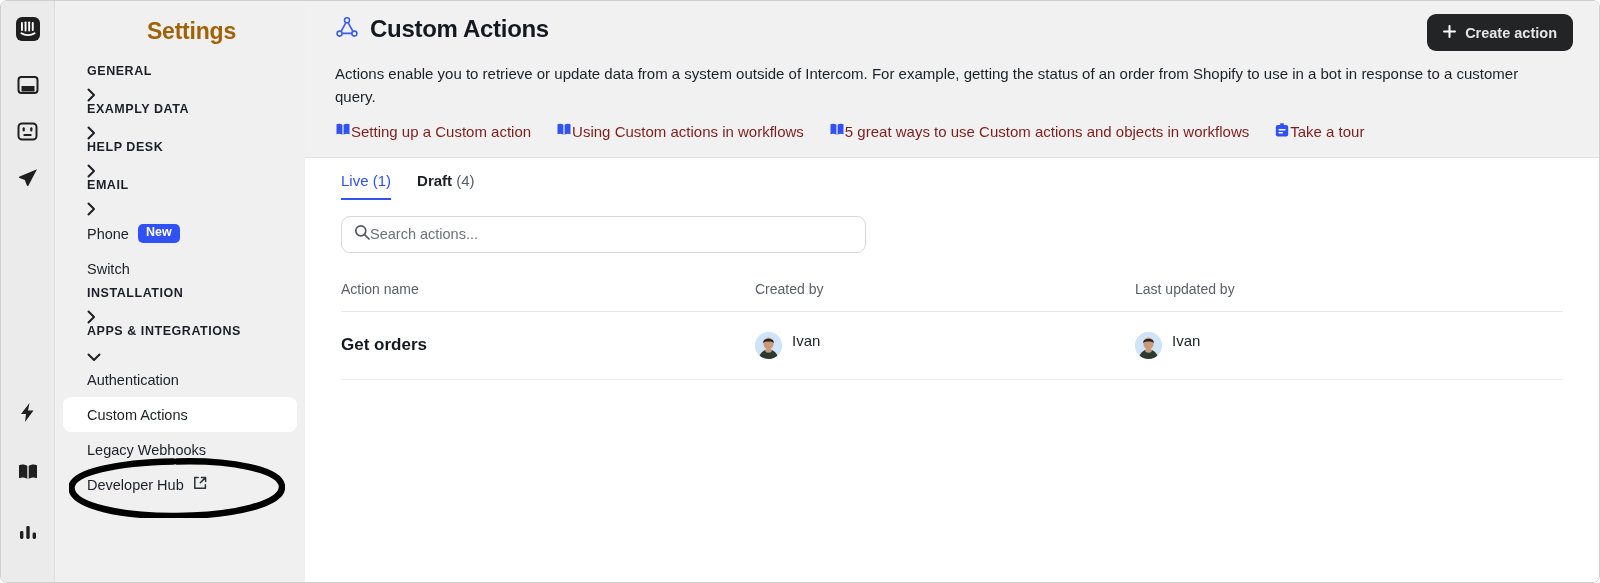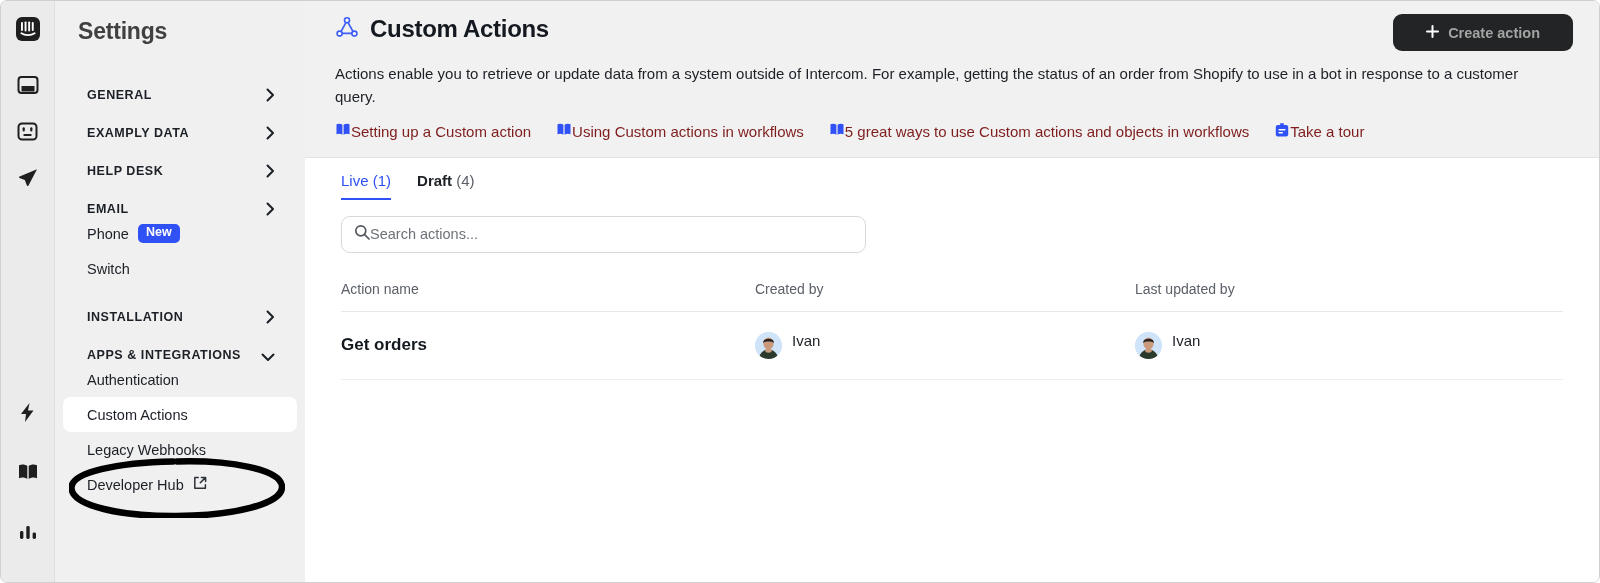--- a/index.html
+++ b/index.html
@@ -52,34 +52,36 @@
     width: 250px;
     flex: 0 0 250px;
     background: #f0f0f0;
     padding: 0 0 0 0;
     position: relative;
     overflow: hidden;
   }
   .sidebar-title {
     font-size: 23px;
     font-weight: 700;
-    color: #404040;
+    color: #a16207;
     padding: 17px 0 0 23px;
     letter-spacing: -0.2px;
+    text-align: center;
   }
   .nav { margin-top: 19px; }
   .nav-section {
     display: flex;
-    align-items: flex-end;
+    align-items: flex-start;
     justify-content: space-between;
     height: 38px;
     padding: 0 22px 0 24px;
     margin: 0 8px;
     border-radius: 7px;
     cursor: pointer;
+    flex-direction: column;
   }
   .nav-section .label {
     font-size: 12.5px;
     font-weight: 700;
     letter-spacing: 0.55px;
     color: #1b1f26;
   }
   .chev { color: #1b1f26; display: flex; align-items: center; }
   .nav-item {
     display: flex;
@@ -140,25 +142,25 @@
     font-size: 24px;
     font-weight: 700;
     color: #14181f;
     letter-spacing: -0.3px;
   }
   .btn-create {
     position: absolute;
     right: 26px;
     top: 13px;
     background: #232425;
-    color: #a3a3a3;
+    color: #e5e5e5;
     border: none;
     border-radius: 9px;
     height: 37px;
-    padding: 0 33px;
+    padding: 0 16px;
     font-size: 14.5px;
     font-weight: 700;
     font-family: "Liberation Sans", sans-serif;
     display: flex;
     align-items: center;
     gap: 9px;
     cursor: pointer;
   }
   .desc {
     margin-top: 19px;

